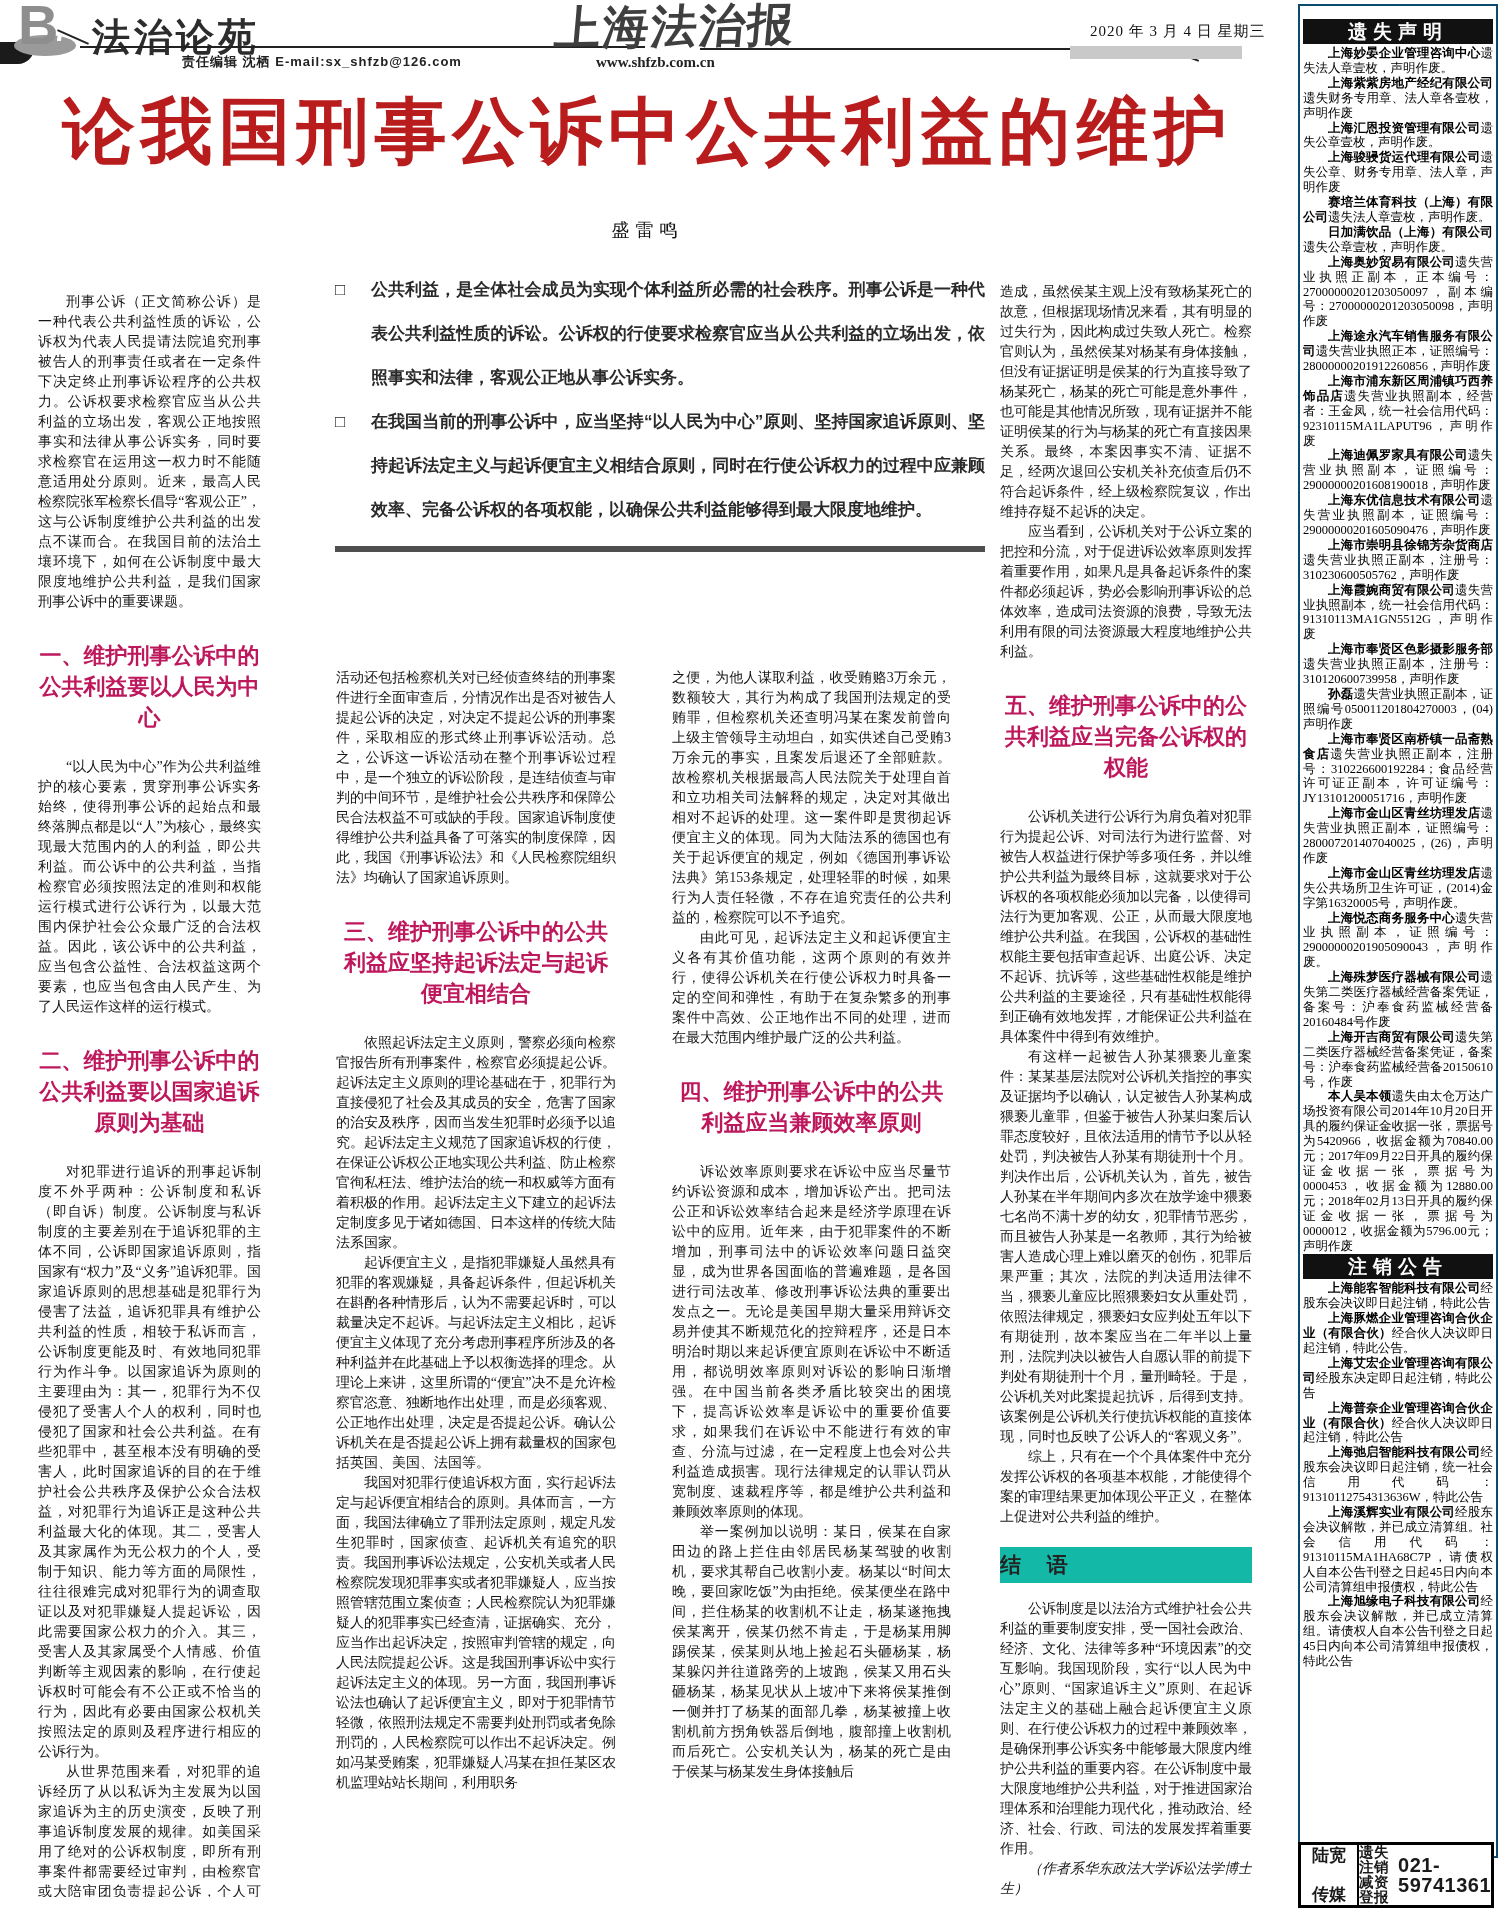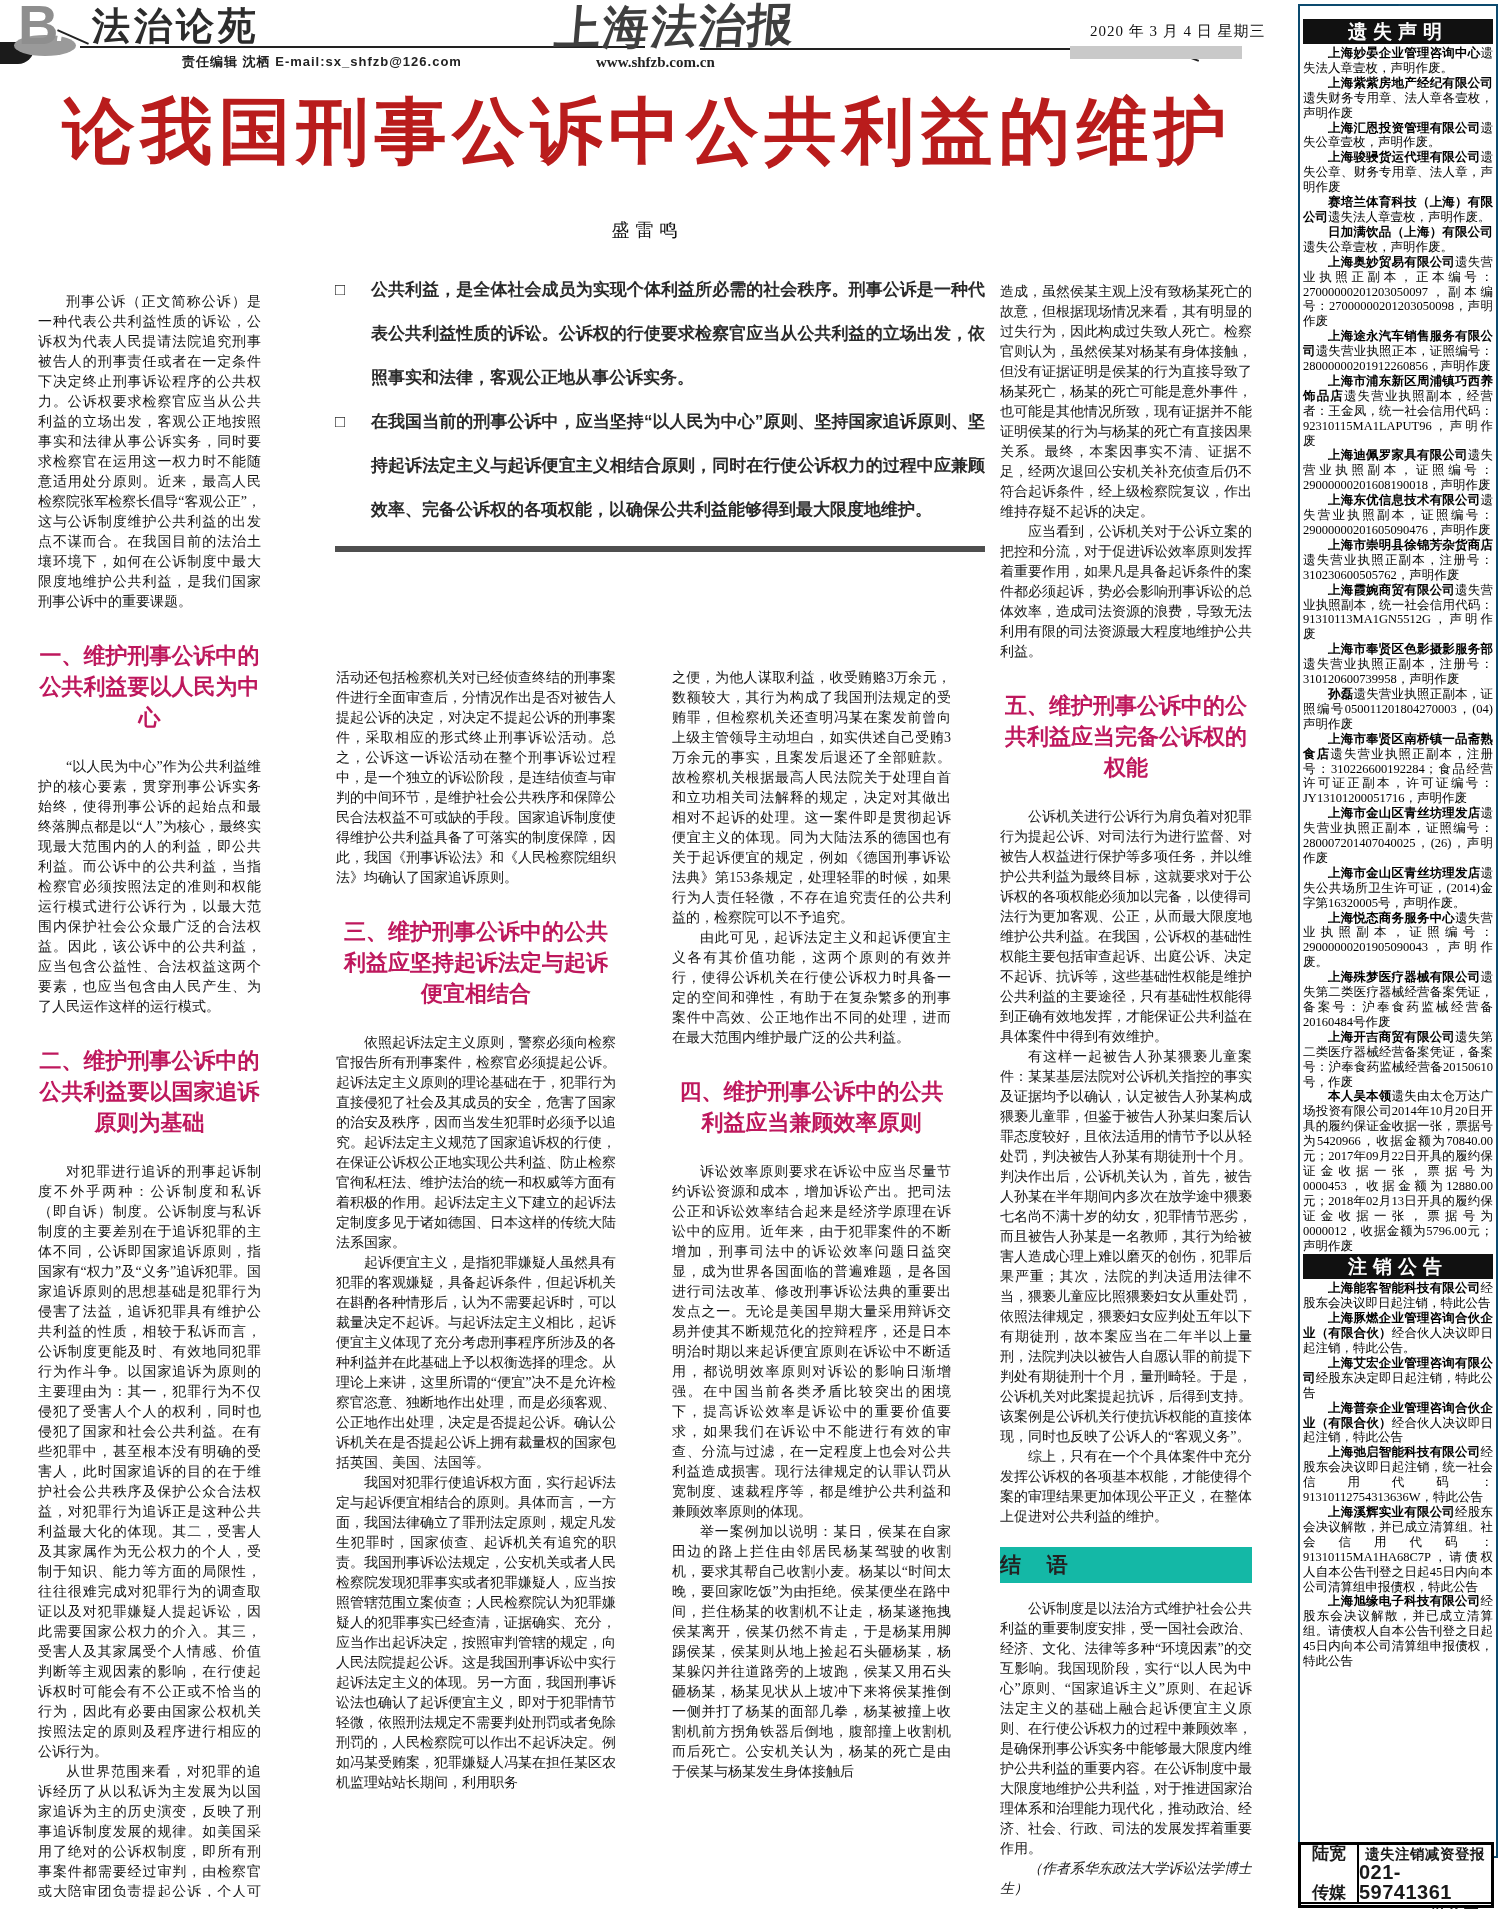--- a/index.html
+++ b/index.html
@@ -5,21 +5,21 @@
   html,body{margin:0;padding:0;}
   body{width:1500px;height:1909px;background:#fdfdfc;font-family:"Liberation Serif",serif;color:#1a1a1a;overflow:hidden;}
   .page{position:relative;width:1500px;height:1909px;background:#fff;}
 
   
   .badge{position:absolute;left:6px;top:2px;width:74px;height:60px;}
   .badge .corner{position:absolute;left:-8px;top:40px;width:36px;height:22px;background:#1b1b1b;border-radius:0 0 16px 2px;}
   .badge .ellipse{position:absolute;left:8px;top:33px;width:62px;height:21px;background:#9a9a9a;border-radius:50%;}
   .badge .b{position:absolute;left:12px;top:-10px;font:900 56px "Liberation Sans",sans-serif;color:#8e8e8e;}
   .badge .seven{position:absolute;left:47px;top:14px;font:900 28px "Liberation Sans",sans-serif;color:#fff;}
-  .section-title{position:absolute;left:92px;top:1px;font:900 38px "Liberation Sans",sans-serif;letter-spacing:4px;color:#2c2c2c;text-align:center;}
+  .section-title{position:absolute;left:92px;top:12px;font:900 38px "Liberation Sans",sans-serif;letter-spacing:4px;color:#2c2c2c;text-align:center;}
   .rule-a{position:absolute;left:80px;top:46px;width:565px;height:2px;background:#222;}
   .rule-diag-a{position:absolute;left:56px;top:36px;width:34px;height:2px;background:#222;transform:rotate(24deg);}
   .editor-line{position:absolute;left:182px;top:53px;font:bold 13px "Liberation Sans",sans-serif;color:#222;letter-spacing:1px;}
   .masthead{position:absolute;left:555px;top:-4px;font:bold 46px "Liberation Serif",serif;color:#3f3f3f;transform:skewX(-6deg) rotate(-1deg);letter-spacing:2px;}
   .rule-b{position:absolute;left:700px;top:48px;width:465px;height:2px;background:#222;}
   .rule-diag-b{position:absolute;left:1160px;top:53px;width:40px;height:2px;background:#222;transform:rotate(20deg);}
   .website{position:absolute;left:596px;top:54px;font:bold 15px "Liberation Serif",serif;color:#222;}
   .issue-date{position:absolute;left:1090px;top:22px;font:15px "Liberation Serif",serif;color:#111;letter-spacing:1px;}
   .header-graybar{position:absolute;left:1070px;top:46px;width:172px;height:13px;background:#c9c9c9;}
 
@@ -43,21 +43,21 @@
 
   
   .ads-box{position:absolute;left:1298px;top:4px;width:190px;height:1826px;border:2px solid #0c4a6e;padding:12px 3px;overflow:hidden;background:#fff;}
   .ads-header{background:#111;color:#fff;text-align:center;font:bold 19px "Liberation Sans",sans-serif;line-height:25px;height:25px;letter-spacing:6px;margin:1px 0 2px;}
   .ad{margin:0;font-size:12.5px;line-height:14.9px;text-align:justify;text-indent:2em;color:#000;}
   .ad b{font-family:"Liberation Sans",sans-serif;}
 
   .contact-box{position:absolute;left:1298px;top:1842px;width:190px;height:60px;border:3px solid #000;background:#fff;display:flex;flex-direction:column;}
   .contact-top{display:flex;flex:1;border-bottom:2px solid #000;}
   .contact-brand{width:56px;border-right:2px solid #000;display:flex;flex-direction:column;align-items:center;justify-content:center;font:bold 17px "Liberation Serif",serif;line-height:18px;gap:21px;}
-  .contact-right{flex:1;display:flex;flex-direction:column;align-items:center;justify-content:flex-end;}
+  .contact-right{flex:1;display:flex;flex-direction:row;align-items:center;justify-content:space-between;}
   .contact-service{font:bold 14.5px "Liberation Sans",sans-serif;line-height:15px;letter-spacing:0.5px;}
   .contact-phone{font:900 20px "Liberation Sans",sans-serif;line-height:20px;letter-spacing:0.5px;}
   .contact-mobile{height:22px;text-align:center;font:900 16.5px "Liberation Sans",sans-serif;line-height:22px;}
 </style>
 </head>
 <body>
 
 <div class="page">
 
   <div class="badge">

